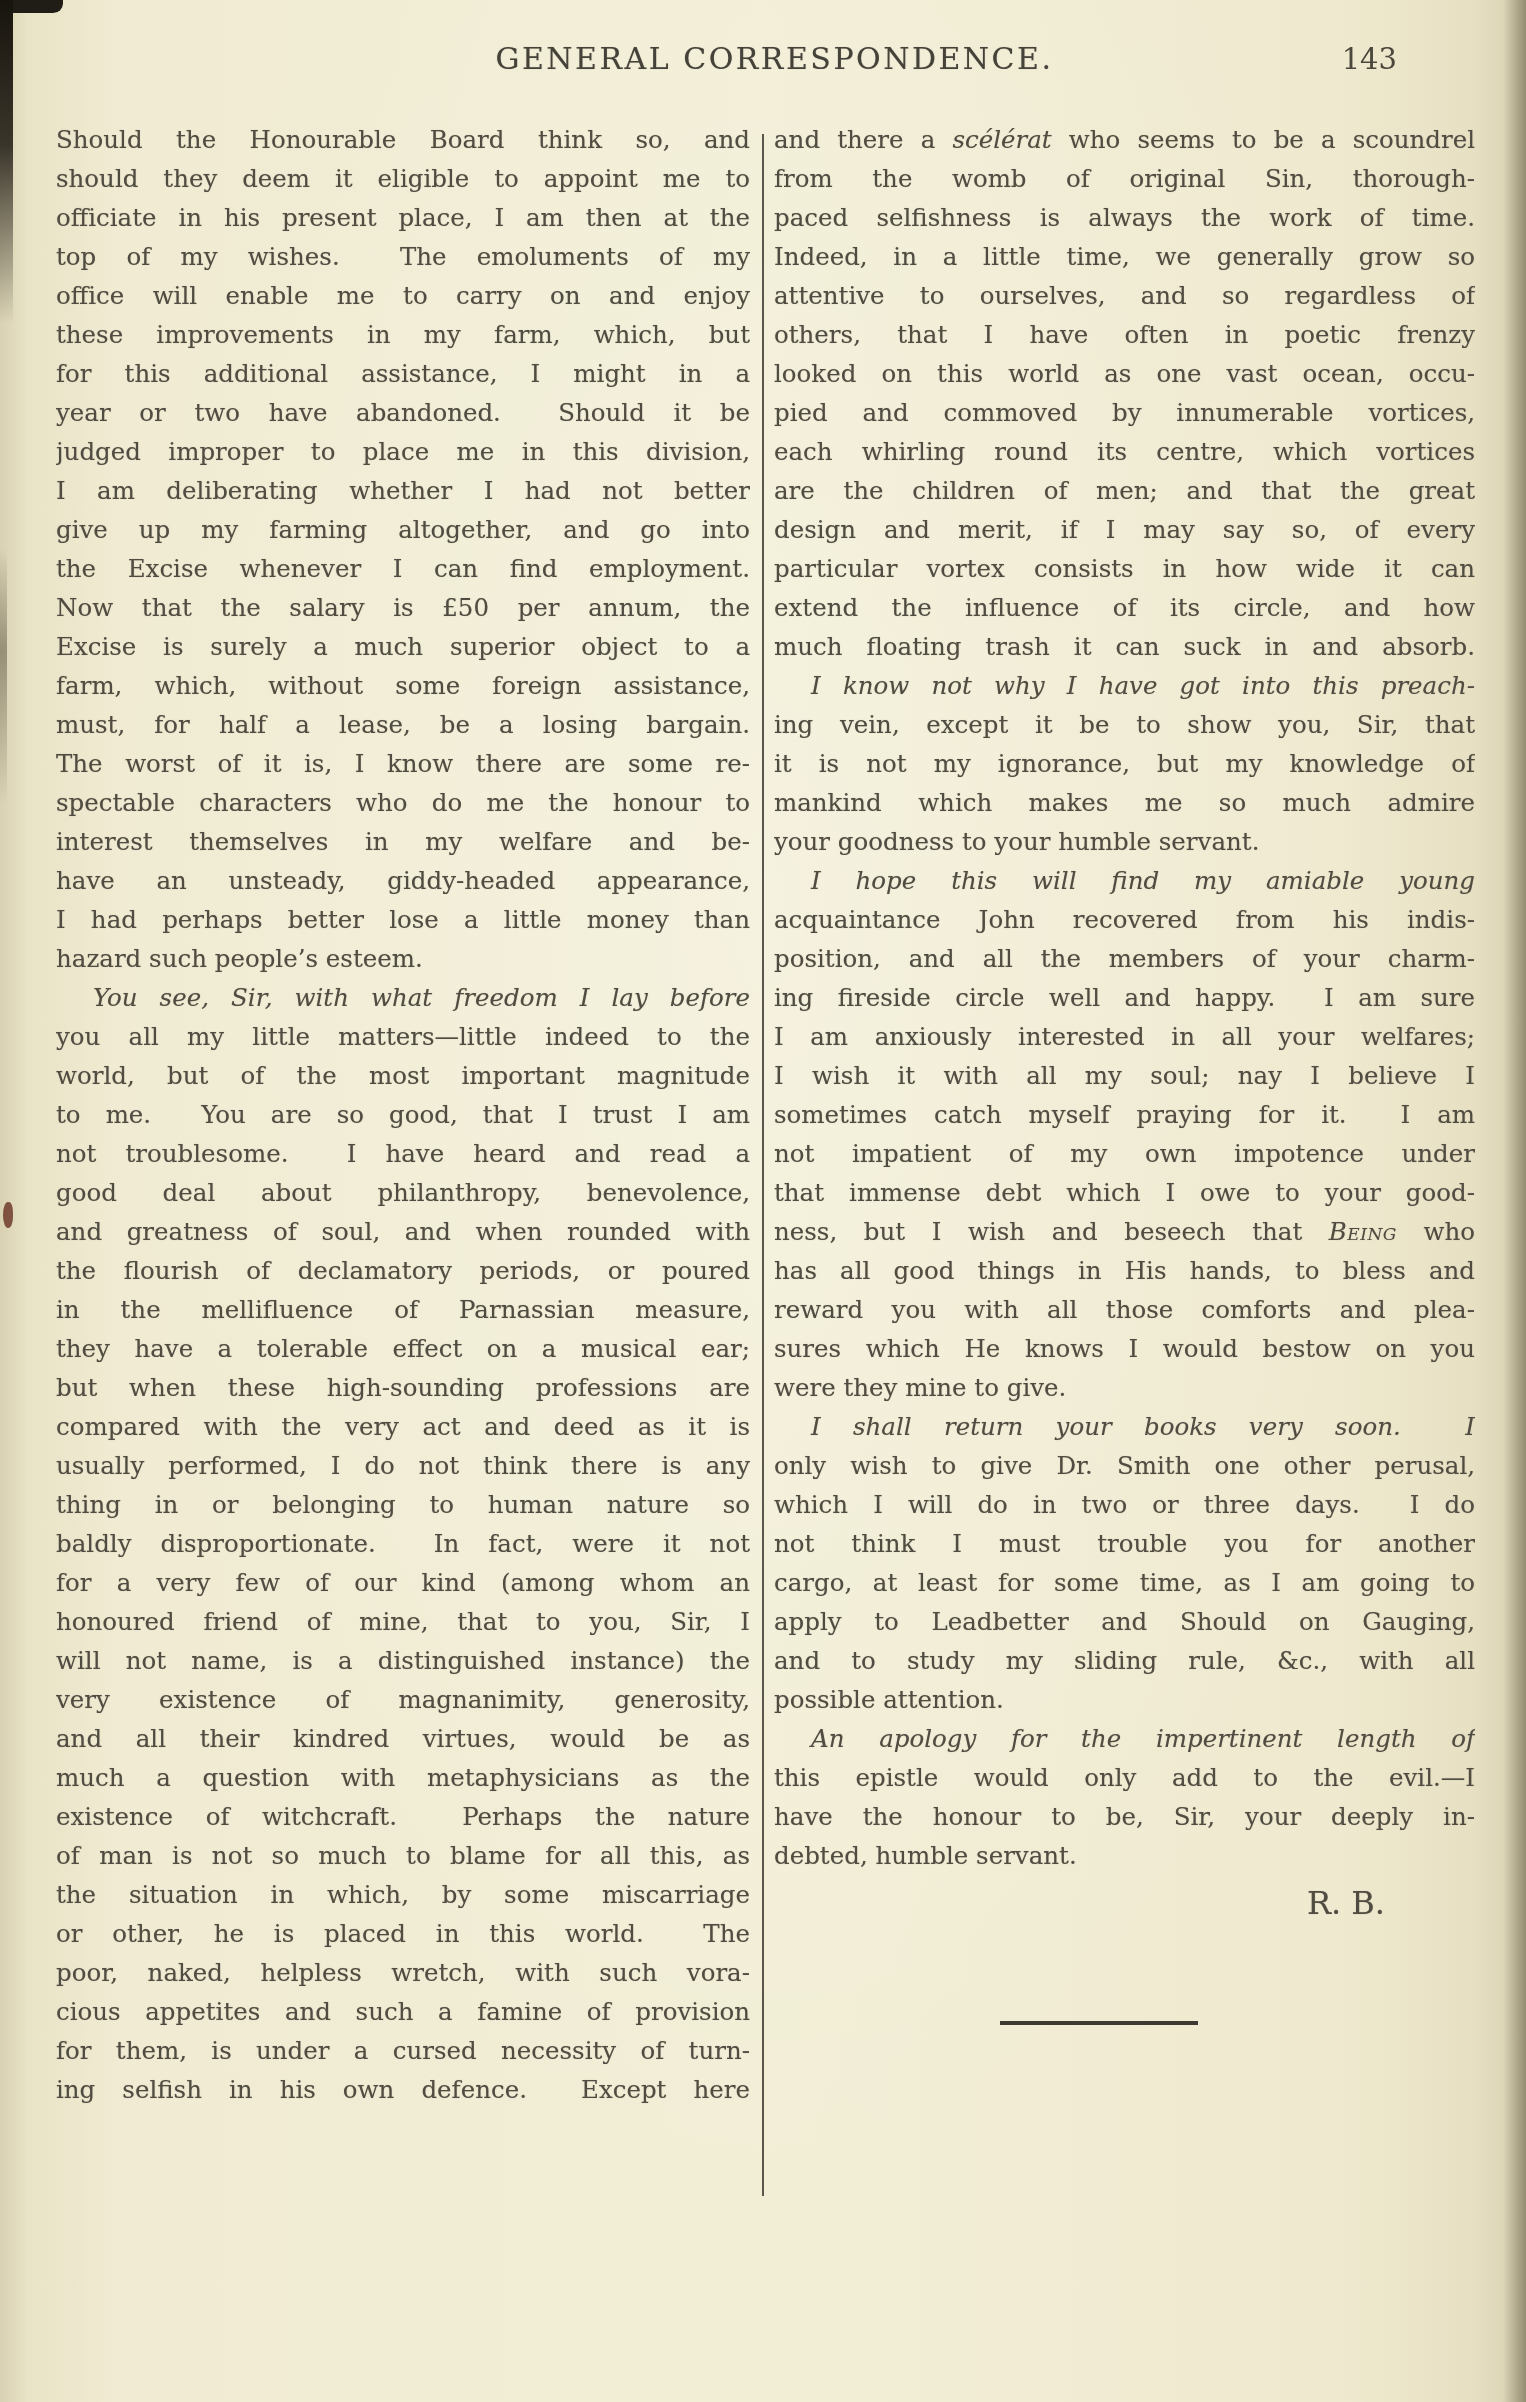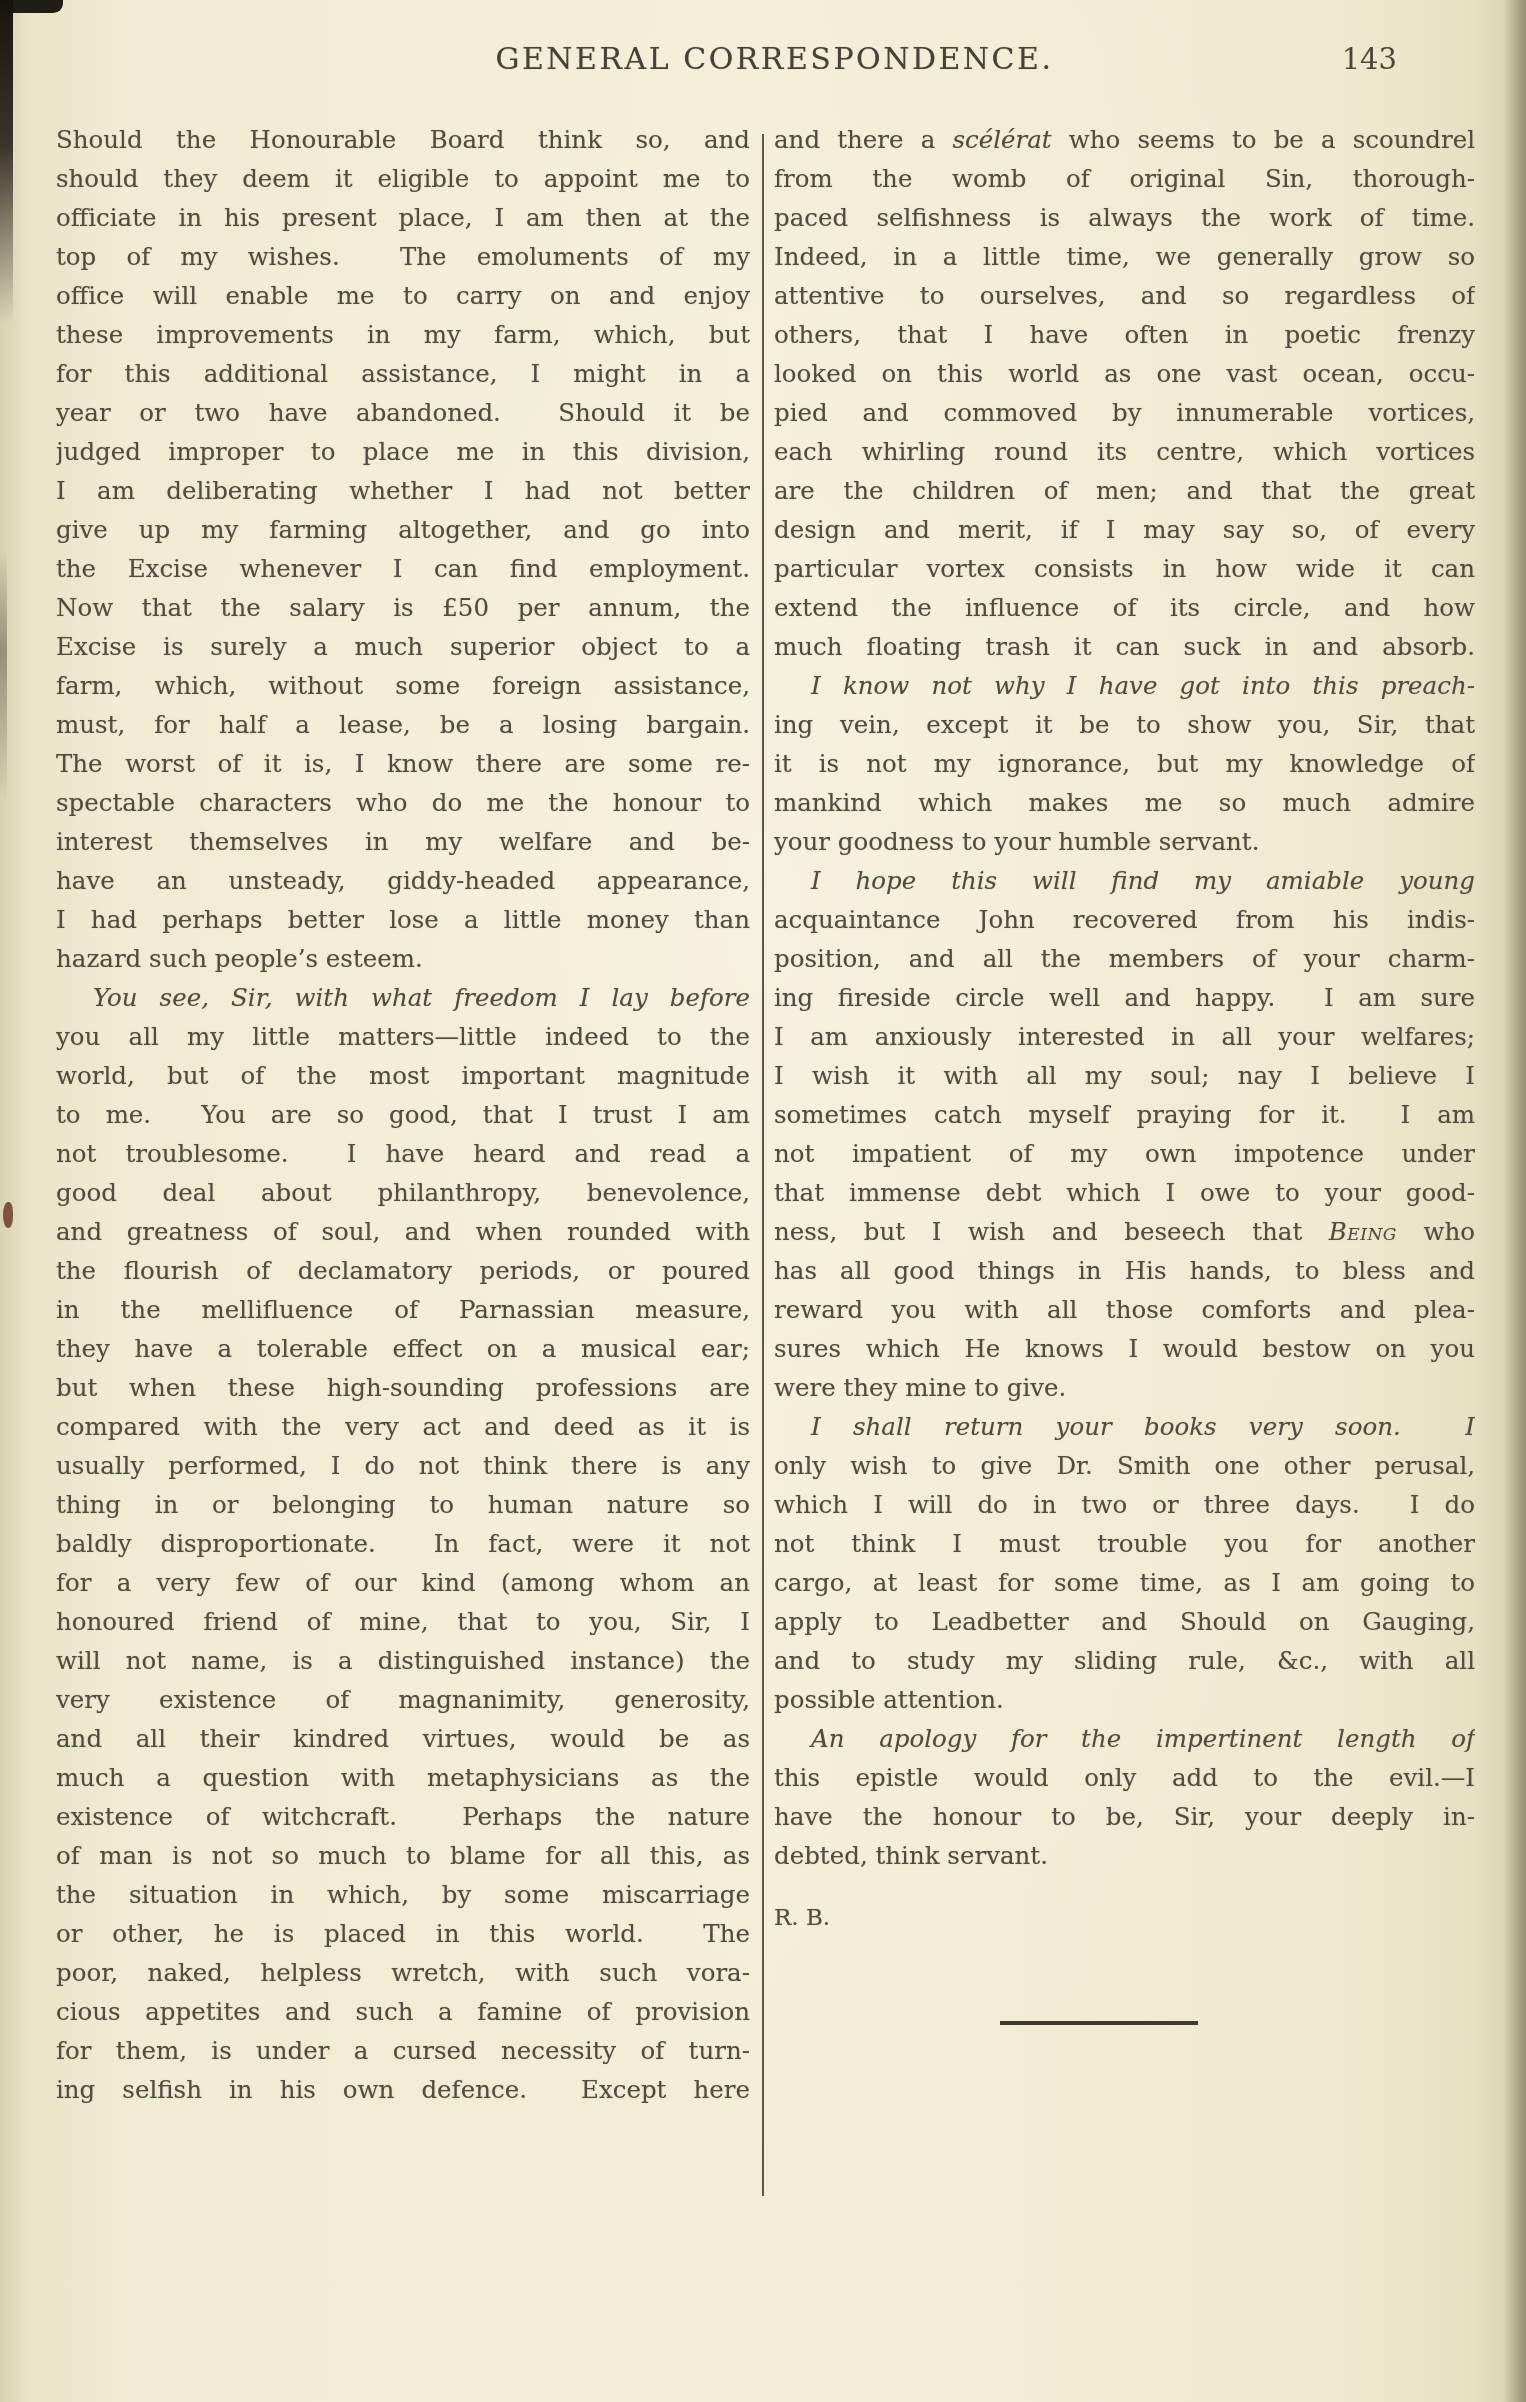--- a/index.html
+++ b/index.html
@@ -47,23 +47,23 @@
     text-align:justify; text-align-last:justify;
     text-shadow:0 0 1px rgba(81,76,65,0.35);
     white-space:normal;
   }
   .line.indent { text-indent:37px;font-style:italic; }
   .line.end { text-align-last:left; }
   .it { font-style:italic; }
   .sc { font-variant:small-caps; letter-spacing:0.5px;font-style:italic; }
 
   .sig {
-    height:39px; line-height:39px; margin-top:23px;
-    text-align:left; padding-right:90px;
-    font-size:23px; text-shadow:0 0 1px rgba(81,76,65,0.35);
+    height:39px; line-height:39px; margin-top:9px;
+    text-align:right; padding-right:90px;
+    font-size:32px; text-shadow:0 0 1px rgba(81,76,65,0.35);
   }
 
   .end-rule { position:absolute; left:1000px; top:2021px; width:198px; height:3.9px; background:#3d3a32; }
 </style>
 </head>
 <body>
 
 <div class="page">
 
   <div class="corner-tl"></div>
@@ -170,21 +170,21 @@
         <div class="line">only wish to give Dr. Smith one other perusal,</div>
         <div class="line">which I will do in two or three days.&nbsp; I do</div>
         <div class="line">not think I must trouble you for another</div>
         <div class="line">cargo, at least for some time, as I am going to</div>
         <div class="line">apply to Leadbetter and Should on Gauging,</div>
         <div class="line">and to study my sliding rule, &amp;c., with all</div>
         <div class="line end">possible attention.</div>
         <div class="line indent">An apology for the impertinent length of</div>
         <div class="line">this epistle would only add to the evil.—I</div>
         <div class="line">have the honour to be, Sir, your deeply in-</div>
-        <div class="line end">debted, think servant.</div>
+        <div class="line end">debted, humble servant.</div>
         <div class="sig">R. B.</div>
       </div>
   </div>
 
   <div class="end-rule"></div>
 
 </div>
 
 
 </body></html>

